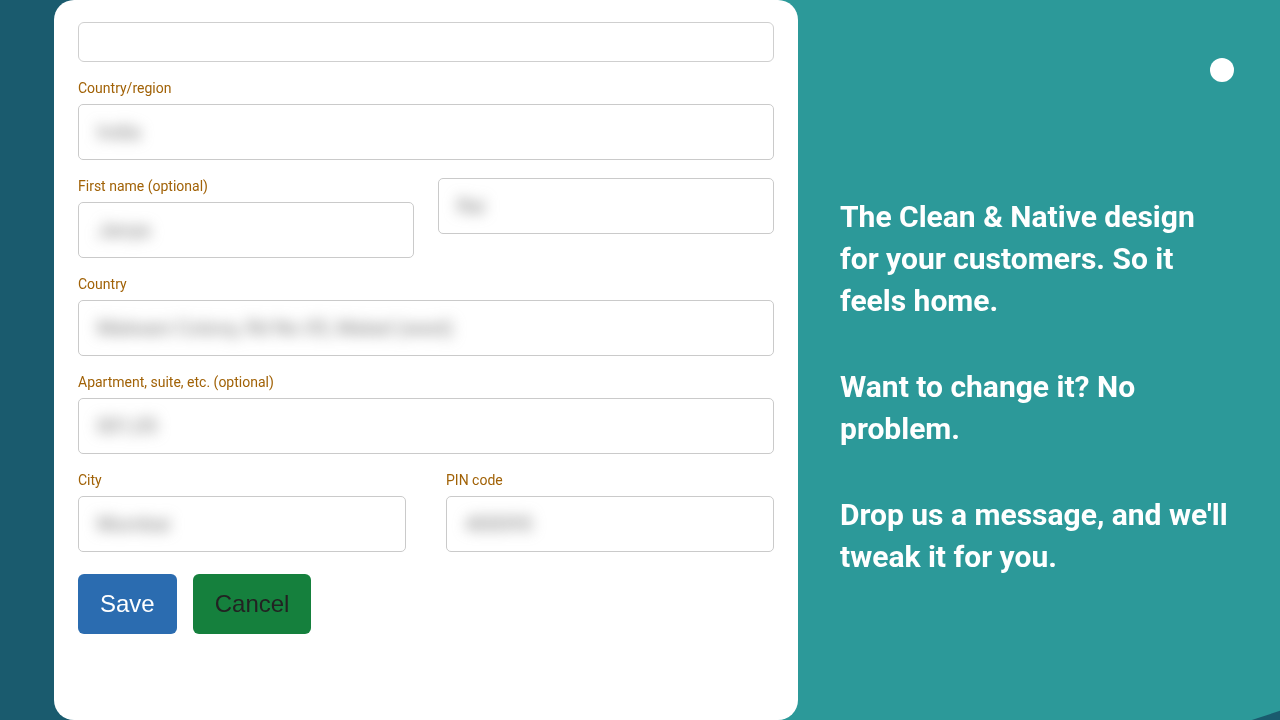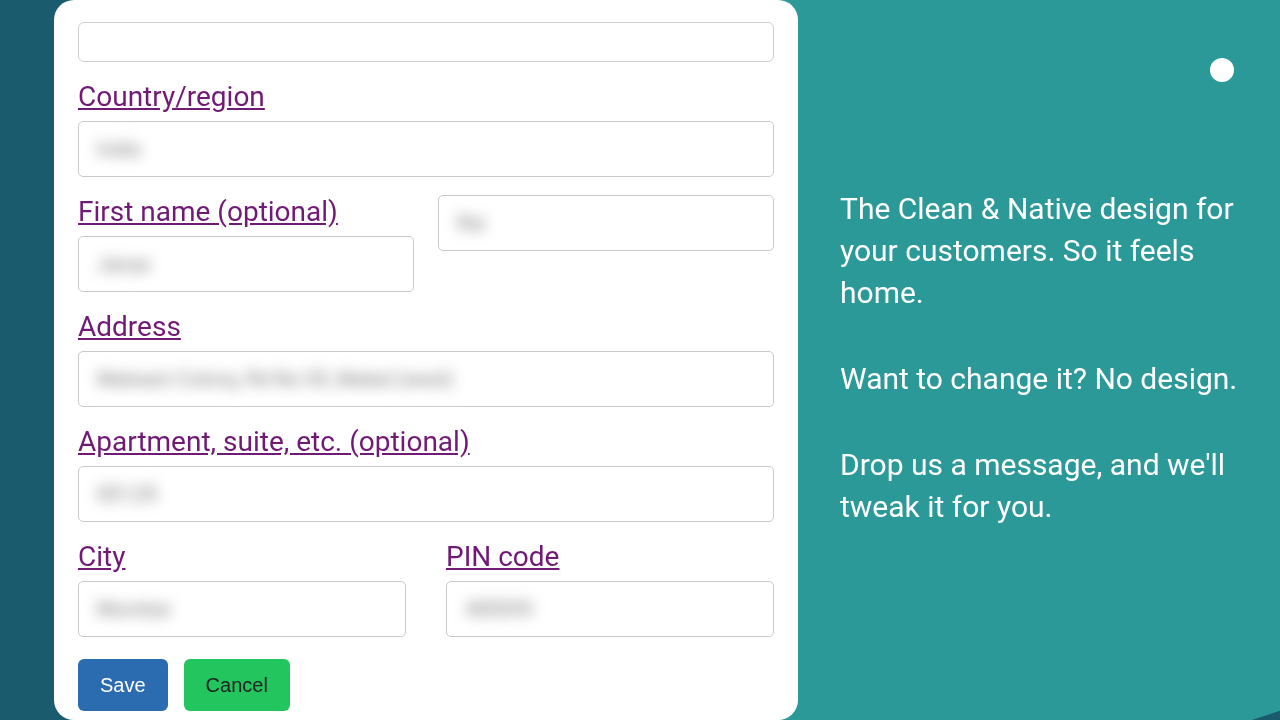--- a/index.html
+++ b/index.html
@@ -44,24 +44,23 @@
       padding: 22px 24px 0 24px;
       overflow: hidden;
     }
     .truncated-input {
       border: 1px solid #cfcfcf;
       border-radius: 6px;
       height: 40px;
       margin-bottom: 18px;
     }
     .field-label {
-      font-size: 28px;
-      color: #701a75;
+      font-size: 14px;
+      color: #a16207;
       margin-bottom: 8px;
-      text-decoration: underline;
     }
     .input {
       width: 100%;
       height: 56px;
       border: 1px solid #cacaca;
       border-radius: 5px;
       padding: 0 18px;
       font-size: 18px;
       color: #555;
       display: flex;
@@ -81,48 +80,48 @@
     .row3 .col { flex: 1; display: flex; flex-direction: column; }
     .city-input, .state-input, .pin-input, .fname-input, .lname-input {
       height: 56px;
     }
     .actions {
       display: flex;
       gap: 16px;
       margin-top: 4px;
     }
     .btn {
-      height: 52px;
+      height: 60px;
       padding: 0 22px;
       border-radius: 6px;
-      font-size: 20px;
+      font-size: 24px;
       font-weight: 500;
       display: inline-flex;
       align-items: center;
       justify-content: center;
       cursor: pointer;
       border: none;
     }
     .btn-primary {
       background: #2b6cb0;
       color: #fff;
     }
     .btn-secondary {
-      background: #22c55e;
+      background: #15803d;
       color: #222;
     }
     
     .promo {
       position: absolute;
-      top: 188px;
+      top: 196px;
       left: 840px;
       width: 400px;
       color: #fff;
       font-size: 30px;
-      font-weight: 400;
+      font-weight: 700;
       line-height: 1.4;
     }
     .promo .block { margin-bottom: 44px; }
     .promo .block:last-child { margin-bottom: 8px; }
   </style>
 </head>
 <body>
 
 <div class="bg-teal"></div>
 <div class="dot"></div>
@@ -143,21 +142,21 @@
         <span class="blur">Janya</span>
       </div>
     </div>
     <div class="col">
       <div class="input lname-input">
         <span class="blur">Rai</span>
       </div>
     </div>
   </div>
 
-  <div class="field-label">Address</div>
+  <div class="field-label">Country</div>
   <div class="input">
     <span class="blur">Malwani Colony, Rd No 05, Malad (west)</span>
   </div>
 
   <div class="field-label">Apartment, suite, etc. (optional)</div>
   <div class="input">
     <span class="blur">001,05</span>
   </div>
 
   <div class="row3">
@@ -177,15 +176,15 @@
 
   <div class="actions">
     <button class="btn btn-primary">Save</button>
     <button class="btn btn-secondary">Cancel</button>
   </div>
 
 </div>
 
 <div class="promo">
   <div class="block">The Clean &amp; Native design for your customers. So it feels home.</div>
-  <div class="block">Want to change it? No design.</div>
+  <div class="block">Want to change it? No problem.</div>
   <div class="block">Drop us a message, and we'll tweak it for you.</div>
 </div>
 
 </body></html>

